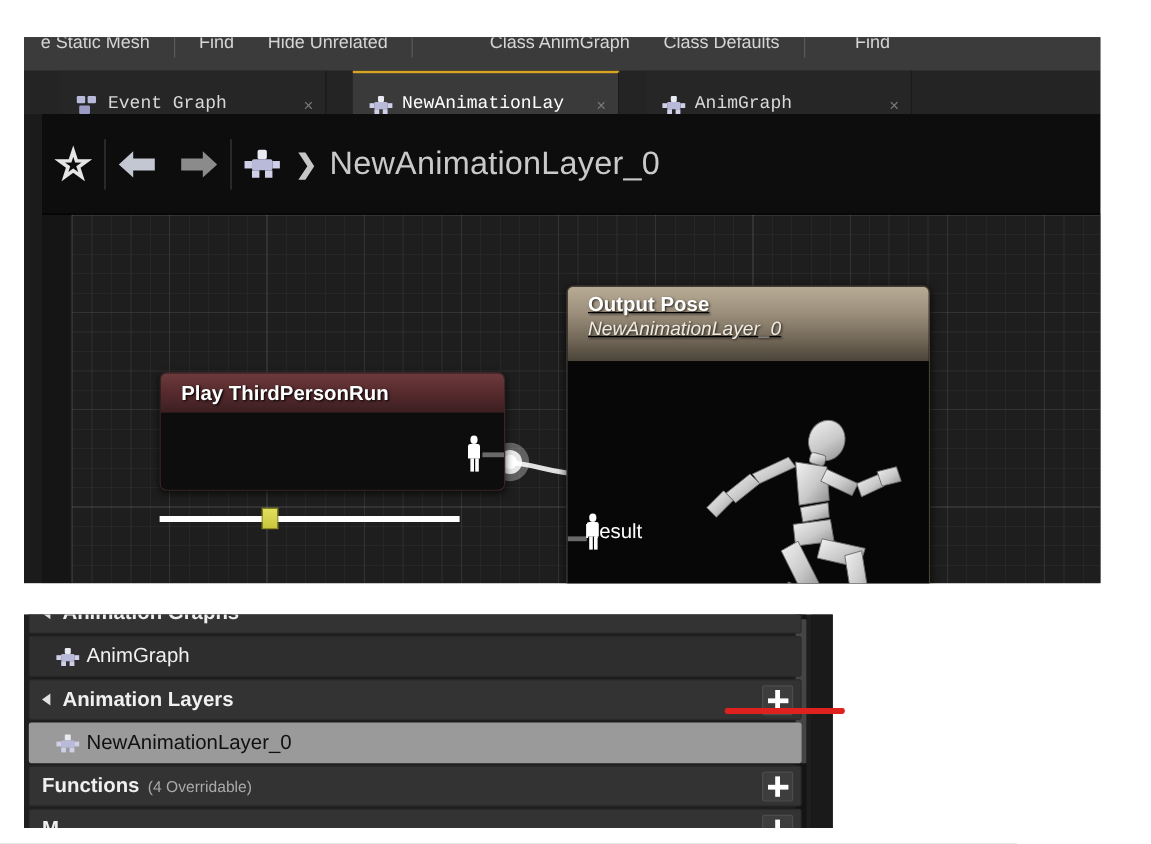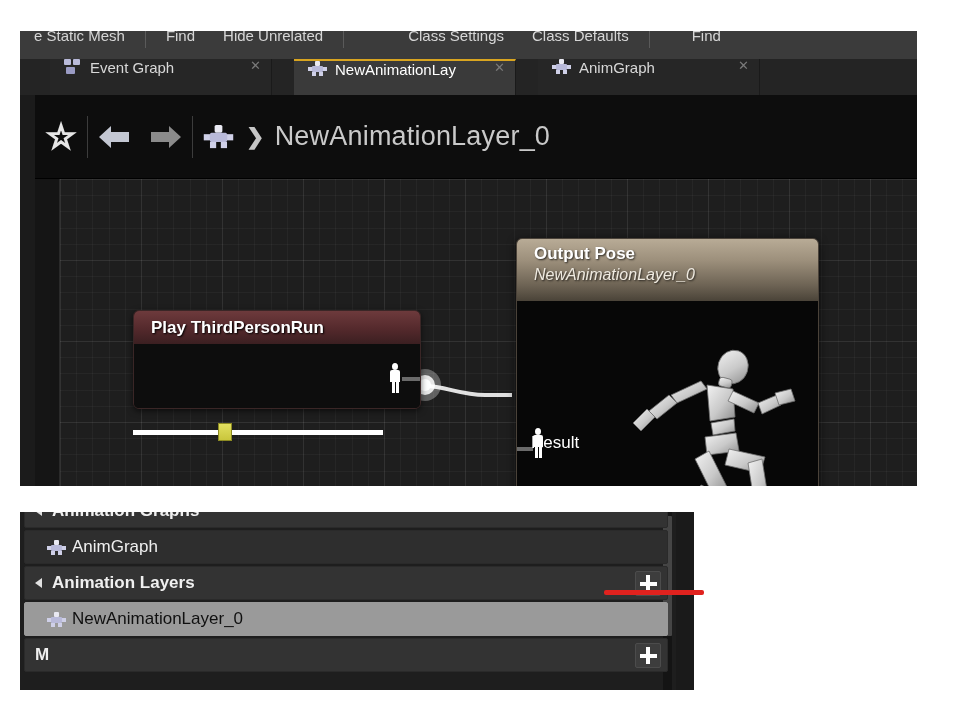--- a/index.html
+++ b/index.html
@@ -43,27 +43,28 @@
   
   .tab-row {
     position: absolute; left: 0; top: 28px; width: 100%; height: 36px;
     background: #242424;
     display: flex; align-items: flex-end;
     padding-left: 30px;
   }
   .tab {
     position: relative;
     height: 36px;
-    display: flex; align-items: flex-start;
+    display: flex; align-items: flex-end;
     padding: 0 10px 0 14px;
     background: #2c2c2c;
     color: #e8e8e8;
     font-size: 15px;
     min-width: 150px;
     border-right: 1px solid #1a1a1a;
+    font-family: Liberation Mono, monospace;
   }
   .tab.inactive { background: #262626; color: #d8d8d8; }
   .tab.active {
     background: #3a3a3a;
     color: #ffffff;
     border-top: 2px solid #d9a520;
   }
   .tab .tab-label {
     margin-left: 8px;
     overflow: hidden; white-space: nowrap;
@@ -287,21 +288,21 @@
 
   <div id="top-panel">
 
     <div class="toolbar-strip">
       <div class="tb-inner">
         <div class="tb-item">e Static Mesh</div>
         <div class="tb-sep"></div>
         <div class="tb-item">Find</div>
         <div class="tb-item">Hide Unrelated</div>
         <div class="tb-sep"></div>
-        <div class="tb-item" style="margin-left:44px">Class Settings</div>
+        <div class="tb-item" style="margin-left:44px">Class AnimGraph</div>
         <div class="tb-item">Class Defaults</div>
         <div class="tb-sep"></div>
         <div class="tb-item" style="margin-left:22px">Find</div>
       </div>
     </div>
 
     <div class="tab-row">
 
       <div class="tab inactive" style="width:222px">
         <span class="ico ico-event">
@@ -397,21 +398,21 @@
           </div>
           <div class="pin-stub" style="right:0px; top:33px; width:18px;"></div>
         </div>
       </div>
 
       <div class="scrubber" style="left:73px; top:244px;">
         <div class="track"></div>
         <div class="handle"></div>
       </div>
 
-      <div class="node-output" style="left:456px; top:59px;">
+      <div class="node-output" style="left:412px; top:59px;text-decoration:underline;">
         <div class="no-head">
           <div class="no-title">Output Pose</div>
           <div class="no-sub">NewAnimationLayer_0</div>
         </div>
         <div class="no-body">
 
           <div class="pin-stub" style="left:0px; top:146px; width:16px;"></div>
           <div class="result-row">
             <div class="pin-pose">
               <i class="ph"></i>
@@ -514,20 +515,28 @@
             <i class="head"></i>
             <i class="torso"></i>
             <i class="arml"></i>
             <i class="armr"></i>
             <i class="legl"></i>
             <i class="legr"></i>
           </span>
         <span class="bp-label">NewAnimationLayer_0</span>
       </div>
 
+      <div class="bp-row category">
+        <span class="bp-label" style="margin-left:0">Functions</span>
+        <span class="bp-sub">(4 Overridable)</span>
+        <span class="plus-btn">
+          <i class="pv"></i>
+            <i class="ph2"></i>
+        </span>
+      </div>
 
       <div class="bp-row category">
         <span class="bp-label" style="margin-left:0">M</span>
         <span class="plus-btn">
           <i class="pv"></i>
             <i class="ph2"></i>
         </span>
       </div>
 
     </div>

